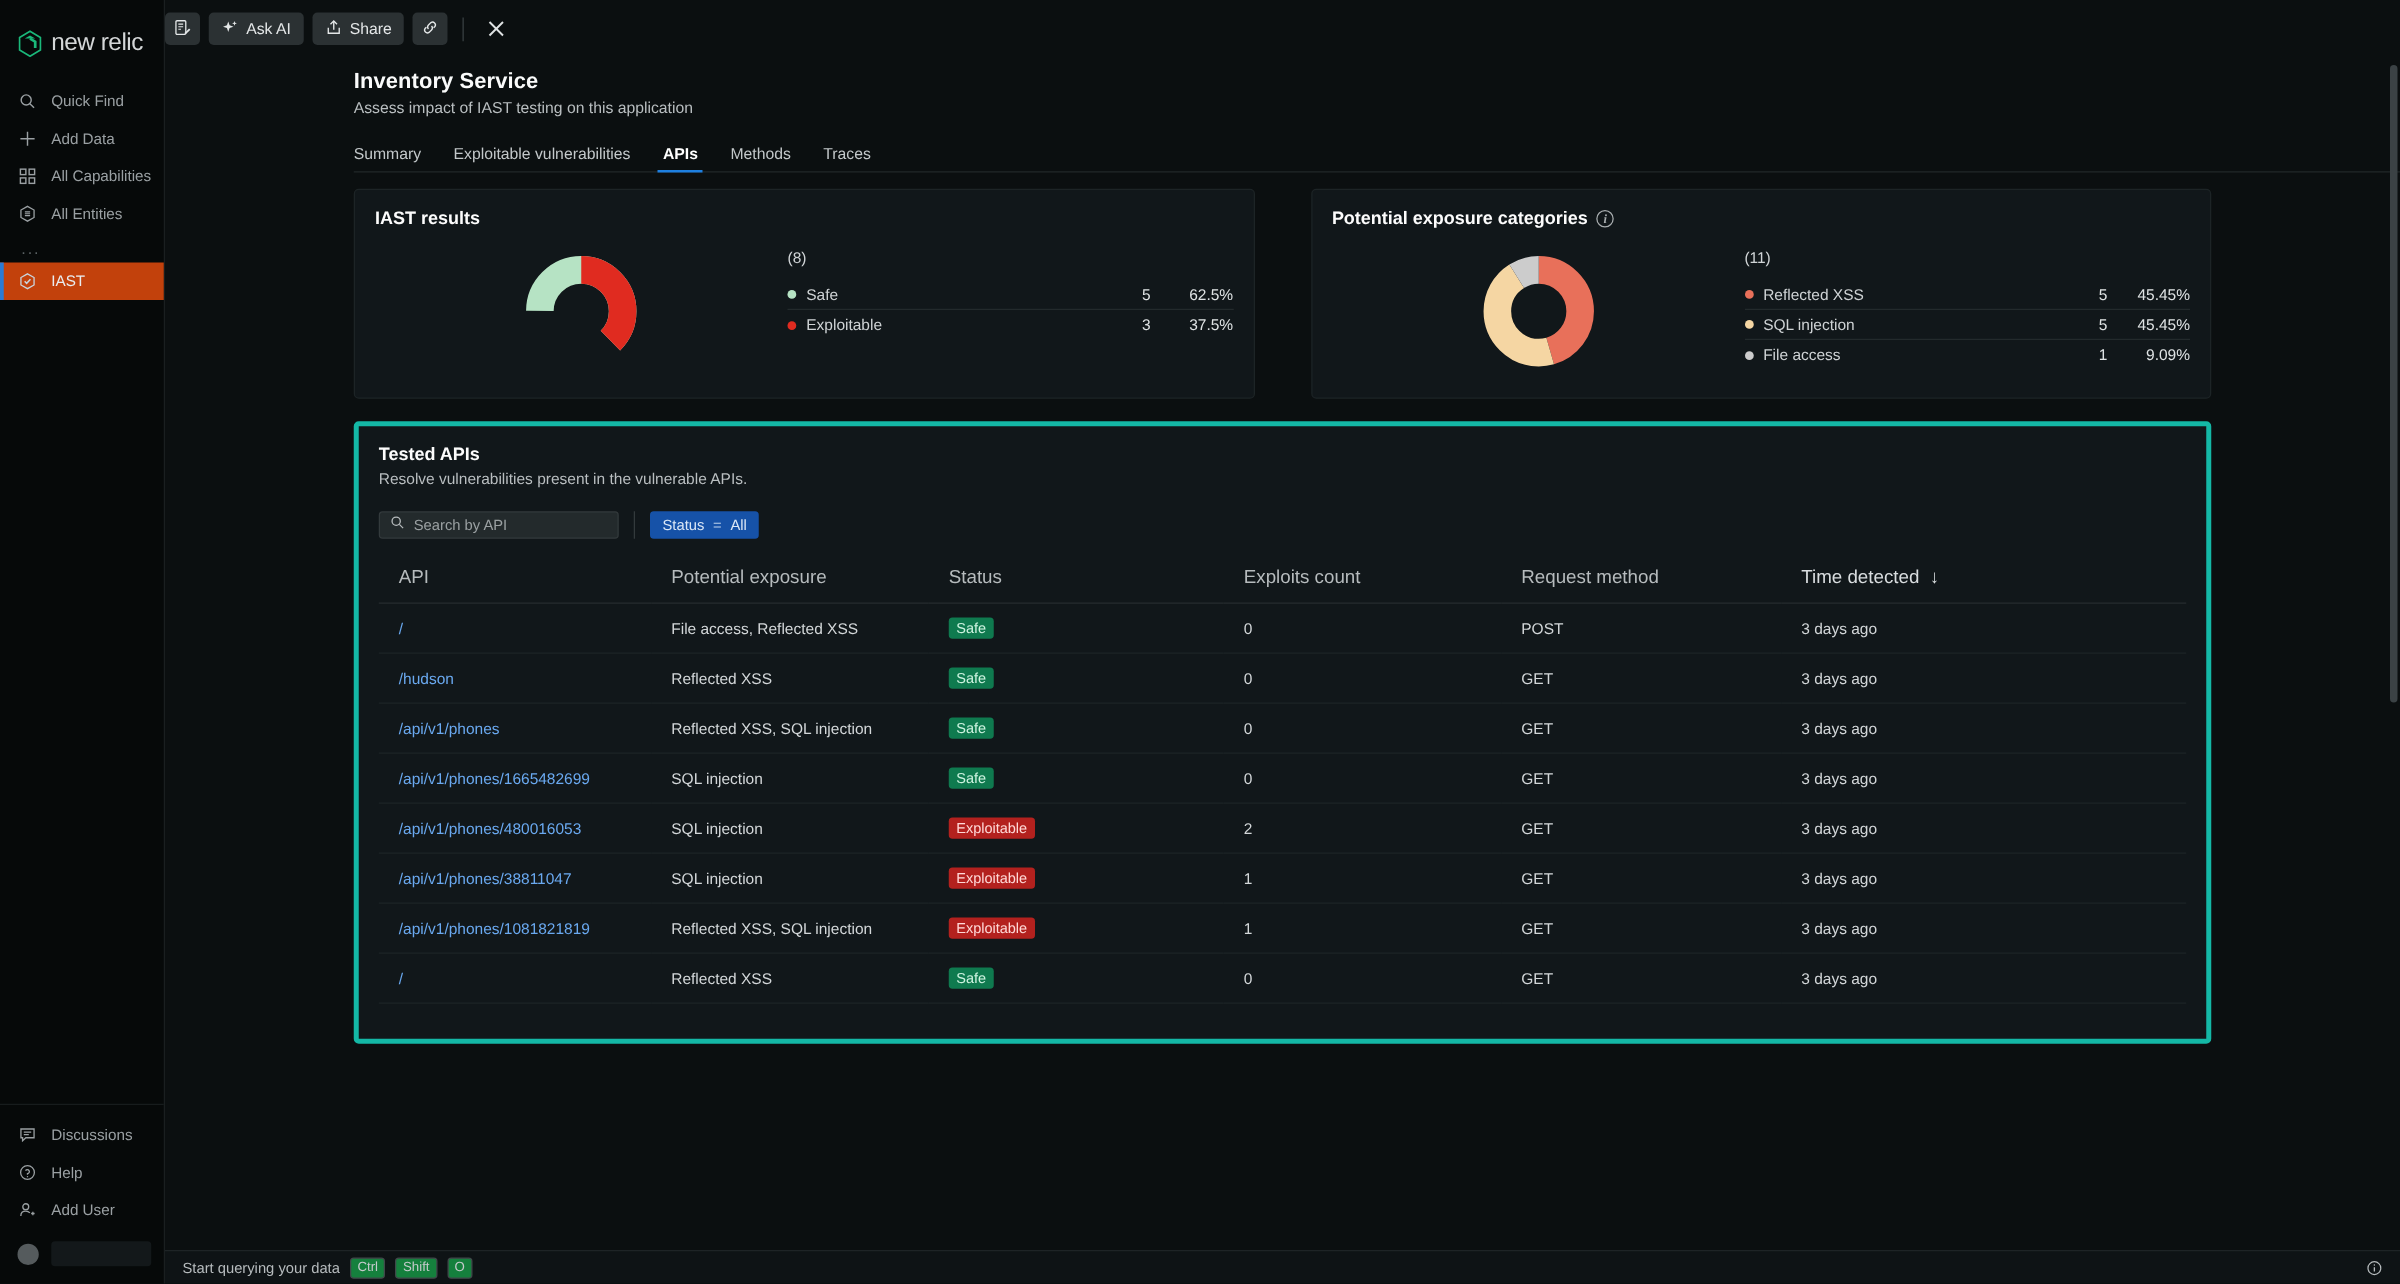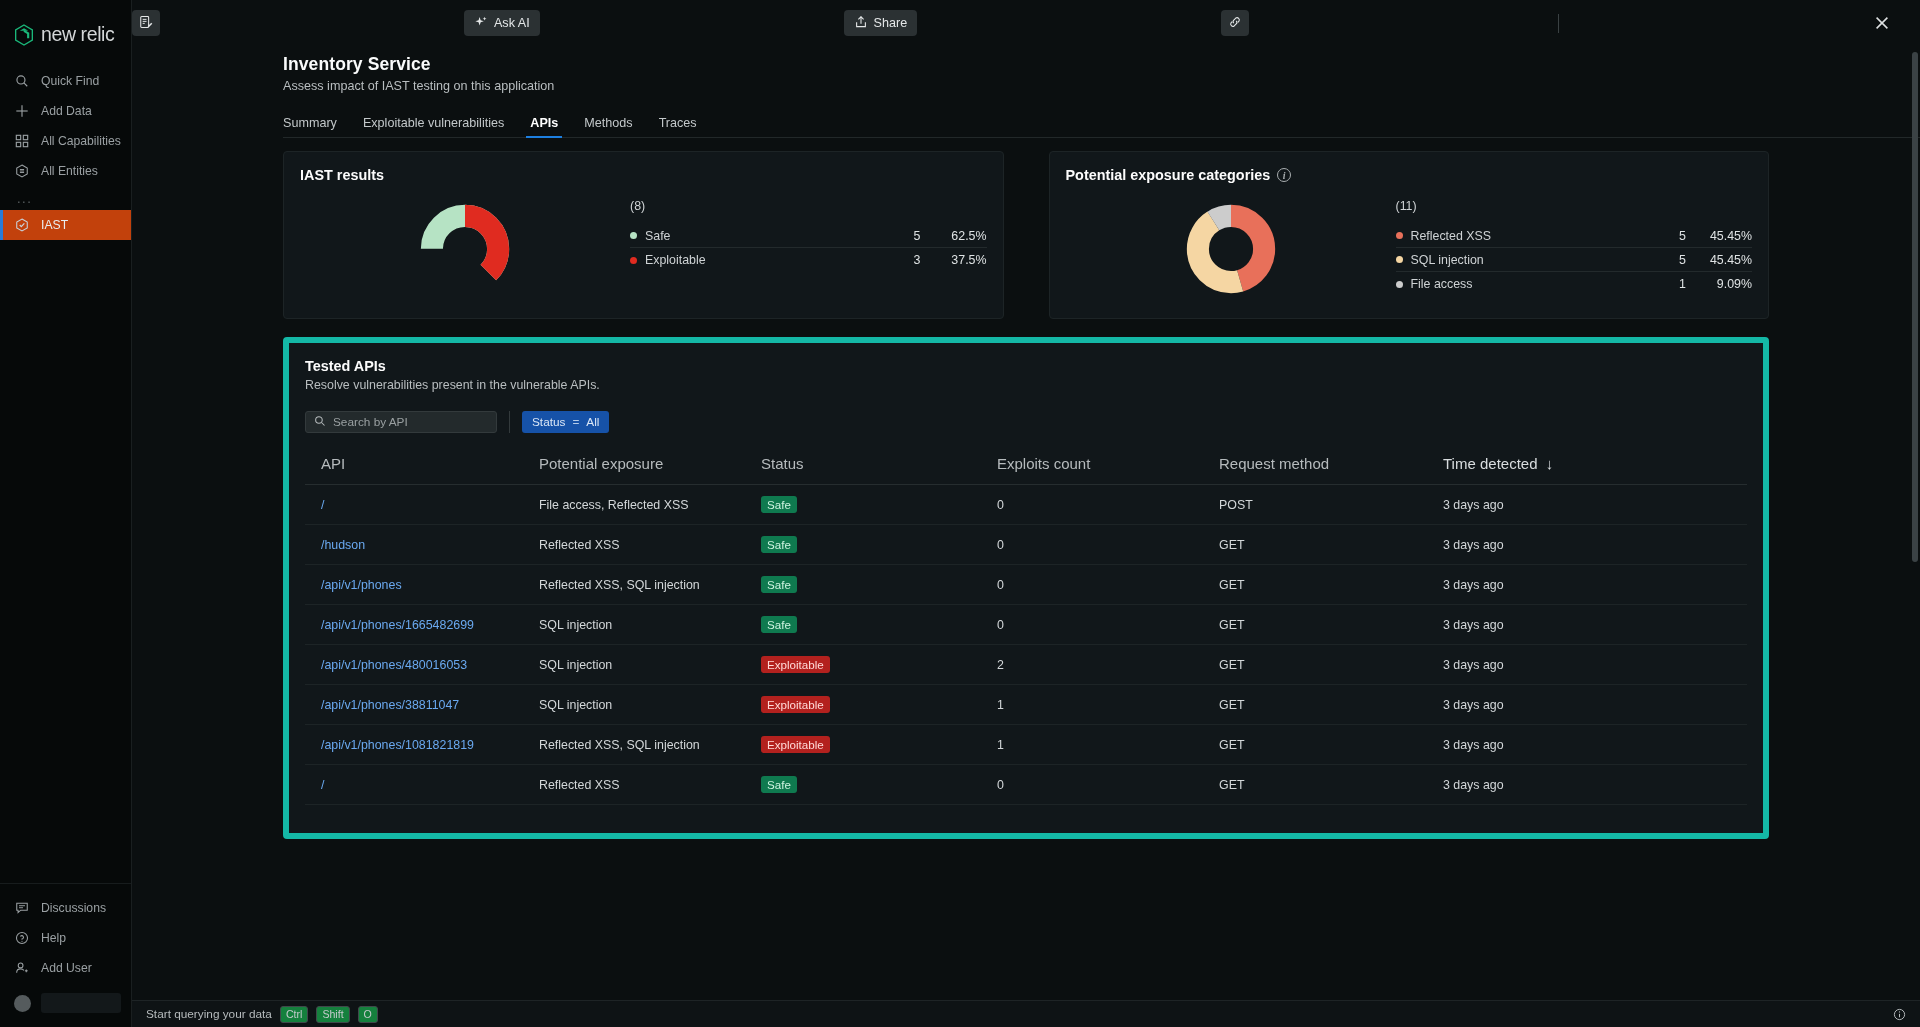--- a/index.html
+++ b/index.html
@@ -39,21 +39,21 @@
 
   .nav-bottom { margin-top: auto; padding-bottom: 8px; border-top: 1px solid #171c1d; padding-top: 9px; }
   .avatar-row { display: flex; align-items: center; gap: 10px; padding: 10px 0 6px 14px; }
   .avatar { width: 17px; height: 17px; border-radius: 50%; background: #555b5d; flex: 0 0 17px; }
   .avatar-bar { height: 20px; width: 80px; background: #13181a; border-radius: 3px; }
 
   
   .main { flex: 1; height: 1027px; position: relative; overflow: hidden; background: #0b0f10; }
 
   .topbar {
-    height: 46px; display: flex; align-items: center; justify-content: space-between;
+    height: 46px; display: flex; align-items: center; justify-content: flex-start;
     gap: 7px; padding-right: 24px;
   }
   .tb-btn {
     display: flex; align-items: center; gap: 6px;
     height: 26px; padding: 0 10px; border-radius: 4px;
     background: #2b3133; color: #e4e7e8; font-size: 12.6px; cursor: pointer;
     border: none;
   }
   .tb-btn.icon-only { padding: 0 7px; }
   .tb-divider { width: 1px; height: 19px; background: #3a4143; margin: 0 5px; }
@@ -94,21 +94,21 @@
     font-size: 12.4px; color: #cfd3d5; border-bottom: 1px solid #232a2c; cursor: pointer;
   }
   .legend-row:last-child { border-bottom: none; }
   .legend-dot { width: 7px; height: 7px; border-radius: 50%; margin-right: 8px; flex: 0 0 7px; }
   .legend-label { flex: 1; }
   .legend-val { width: 44px; text-align: right; color: #dfe3e4; }
   .legend-pct { width: 66px; text-align: right; color: #dfe3e4; }
 
   
   .table-panel {
-    background: #11171a; border: 6px solid #14b8a6; border-radius: 4px;
+    background: #11171a; border: 4px solid #14b8a6; border-radius: 4px;
     margin: 18px 151px 0 151px; padding: 15px 16px 28px 16px;
   }
   .tp-title { font-size: 14.4px; font-weight: 700; color: #fcfcfc; }
   .tp-sub { font-size: 12.4px; color: #b9bec0; margin-top: 4px; }
 
   .controls { display: flex; align-items: center; gap: 0; margin-top: 19px; }
   .search-box {
     display: flex; align-items: center; gap: 7px;
     width: 192px; height: 22px; background: #232a2c; border: 1px solid #333a3c;
     border-radius: 3px; padding: 0 8px;

